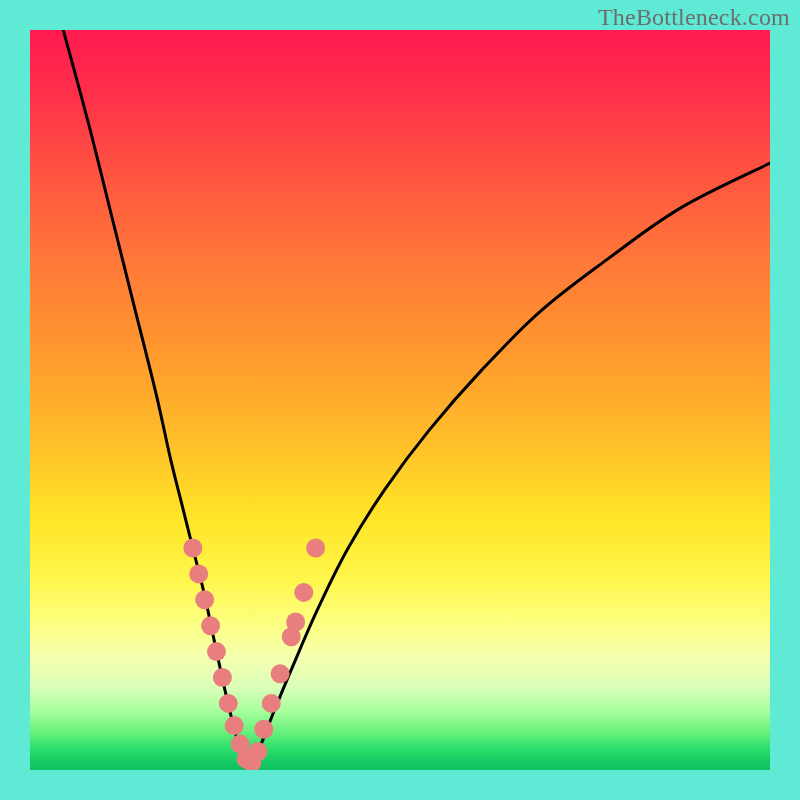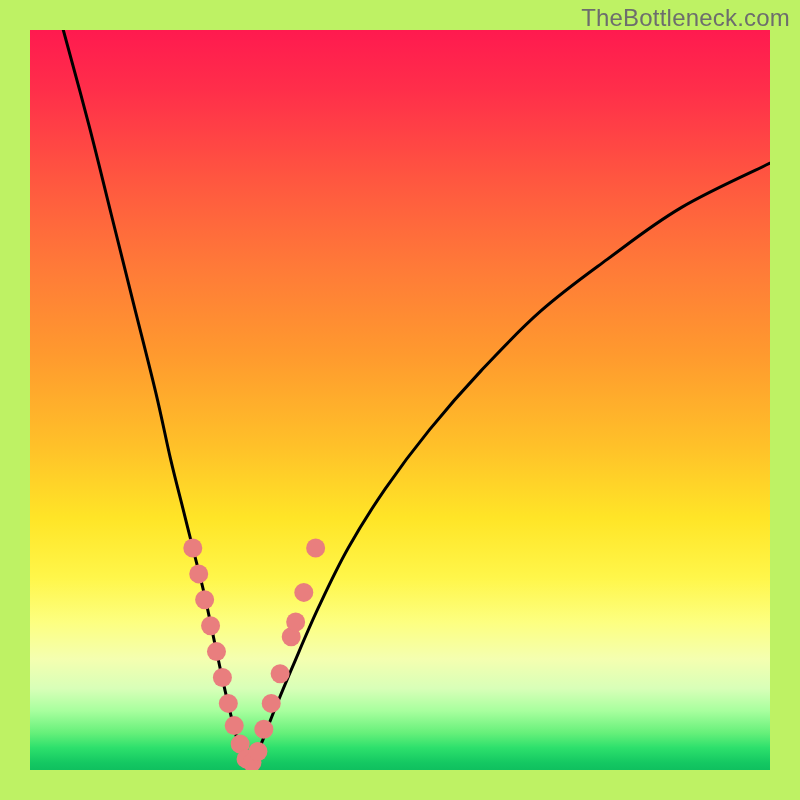--- a/index.html
+++ b/index.html
@@ -10,21 +10,22 @@
     overflow: hidden;
     background: #000;
     font-family: Arial, Helvetica, sans-serif;
   }
   .frame {
     position: absolute;
     top: 0;
     left: 0;
     width: 800px;
     height: 800px;
-    background: #bef264;
+    background: #5eead4;
+    font-family: Liberation Serif, serif;
   }
   .plot {
     position: absolute;
     top: 30px;
     left: 30px;
     width: 740px;
     height: 740px;
     overflow: hidden;
   }
   .gradient {

